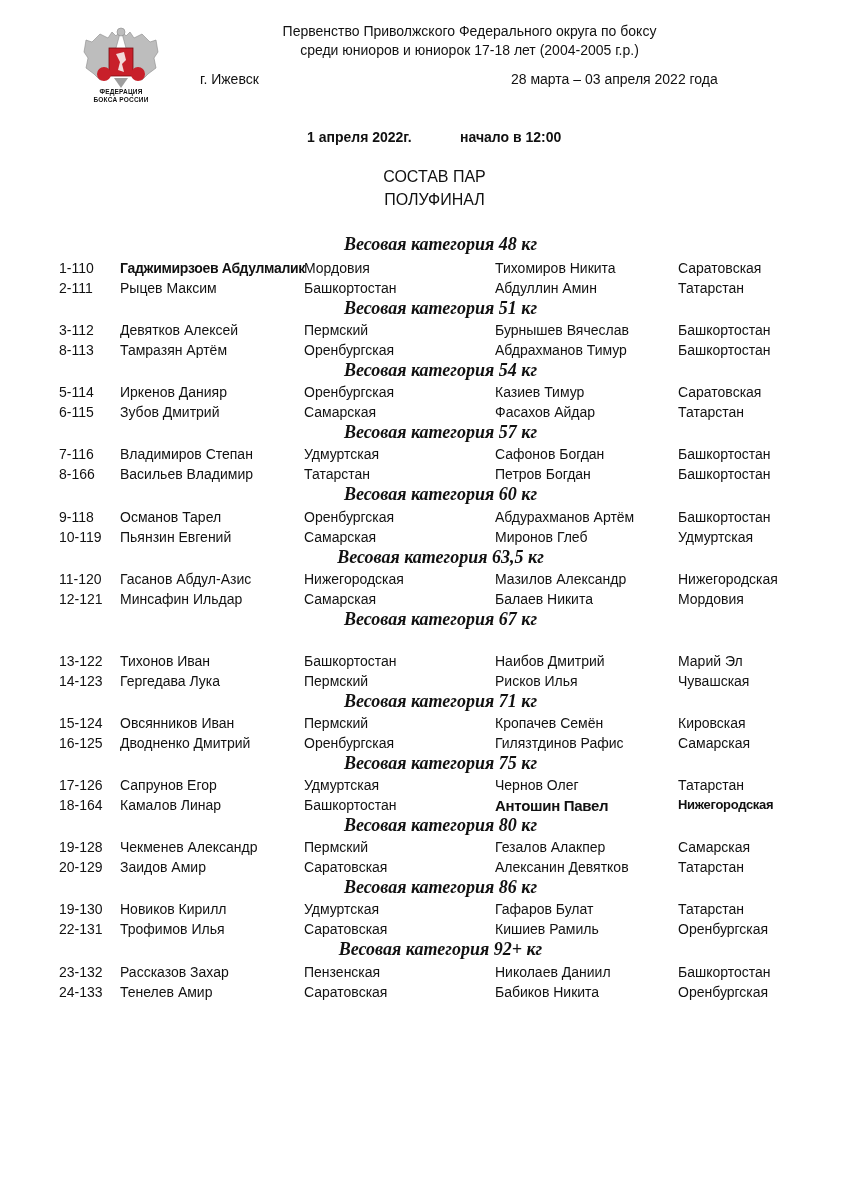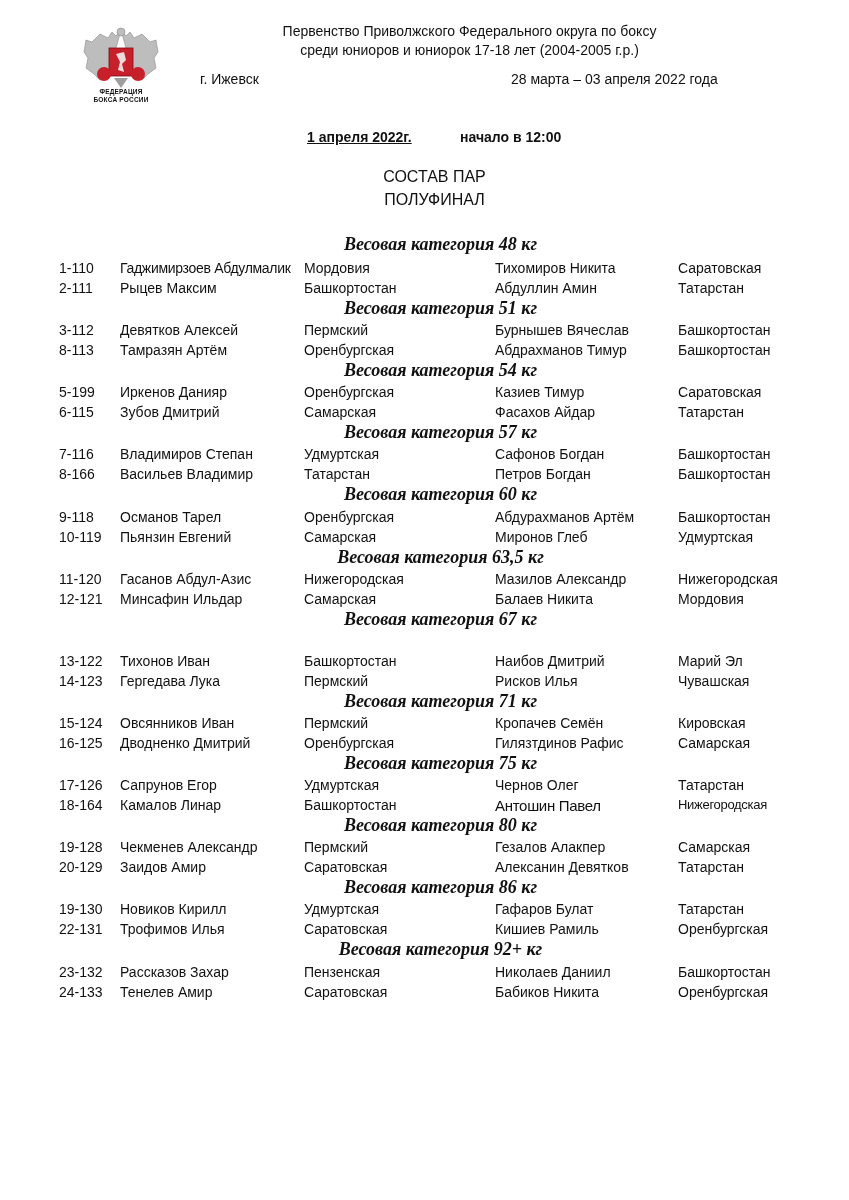--- a/index.html
+++ b/index.html
@@ -7,35 +7,35 @@
          font-family: "Liberation Sans", sans-serif; color: #111; }
   .logo { position: absolute; left: 78px; top: 24px; width: 86px; height: 84px; }
   .logo-text { position: absolute; left: 72px; top: 88px; width: 98px; text-align: center;
                font-size: 6.5px; font-weight: bold; line-height: 8px; letter-spacing: 0.2px; }
   .hdr-line { position: absolute; font-size: 14px; white-space: nowrap; }
   .hdr1 { left: 0; width: 939px; top: 23px; text-align: center; }
   .hdr2 { left: 0; width: 939px; top: 42px; text-align: center; }
   .city { left: 200px; top: 71px; }
   .dates { left: 511px; top: 71px; }
   .dateline { position: absolute; top: 129px; font-size: 14px; font-weight: bold; }
-  .dateline .d { position: absolute; left: 307px; white-space: nowrap; text-decoration: underline; }
+  .dateline .d { position: absolute; left: 307px; white-space: nowrap; }
   .dateline .s { position: absolute; left: 460px; white-space: nowrap; }
   .title { position: absolute; left: 0; width: 869px; text-align: center; font-size: 16px; }
   .t1 { top: 168px; }
   .t2 { top: 191px; }
   .cat { position: absolute; left: 0; width: 881px; text-align: center;
          font-family: "Liberation Serif", serif; font-style: italic; font-weight: bold; font-size: 18px; }
   .row { position: absolute; left: 0; width: 810px; height: 20px; font-size: 14px; white-space: nowrap; }
   .row span { position: absolute; top: 0; }
   .c-num { left: 59px; }
   .c-n1 { left: 120px; }
   .c-r1 { left: 304px; }
   .c-n2 { left: 495px; }
   .c-r2 { left: 678px; }
-  .narrow { letter-spacing: -0.3px; }
+  .narrow { letter-spacing: -0.3px; font-weight: bold; }
 </style>
 </head>
 <body>
 
 <div class="logo">
   <svg width="86" height="70" viewBox="0 0 86 70">
     <g fill="#bdbdbd" stroke="#8a8a8a" stroke-width="0.6">
       <path d="M43 6 L38 12 L34 8 L30 14 L22 10 L14 18 L8 16 L6 28 L10 34 L8 44 L16 50 L22 56 L30 54 L34 46 L32 30 L38 24 Z"></path>
       <path d="M43 6 L48 12 L52 8 L56 14 L64 10 L72 18 L78 16 L80 28 L76 34 L78 44 L70 50 L64 56 L56 54 L52 46 L54 30 L48 24 Z"></path>
       <circle cx="43" cy="8" r="4"></circle>
@@ -94,21 +94,21 @@
   <div class="row" style="top:342px">
     <span class="c-num">8-113</span>
     <span class="c-n1">Тамразян Артём</span>
     <span class="c-r1">Оренбургская</span>
     <span class="c-n2">Абдрахманов Тимур</span>
     <span class="c-r2">Башкортостан</span>
   </div>
 
   <div class="cat" style="top:360px">Весовая категория 54 кг</div>
   <div class="row" style="top:384px">
-    <span class="c-num">5-199</span>
+    <span class="c-num">5-114</span>
     <span class="c-n1">Иркенов Данияр</span>
     <span class="c-r1">Оренбургская</span>
     <span class="c-n2">Казиев Тимур</span>
     <span class="c-r2">Саратовская</span>
   </div>
   <div class="row" style="top:404px">
     <span class="c-num">6-115</span>
     <span class="c-n1">Зубов Дмитрий</span>
     <span class="c-r1">Самарская</span>
     <span class="c-n2">Фасахов Айдар</span>

